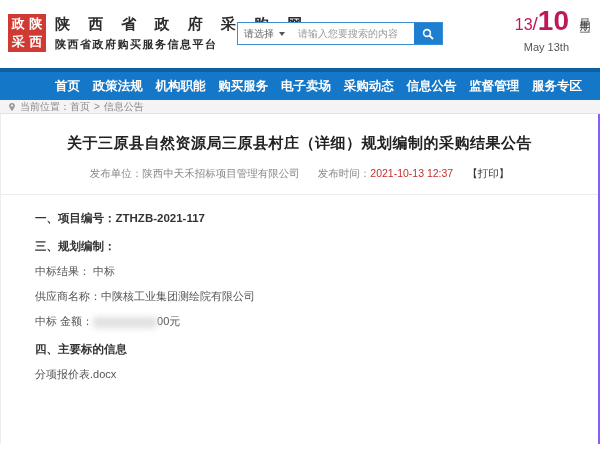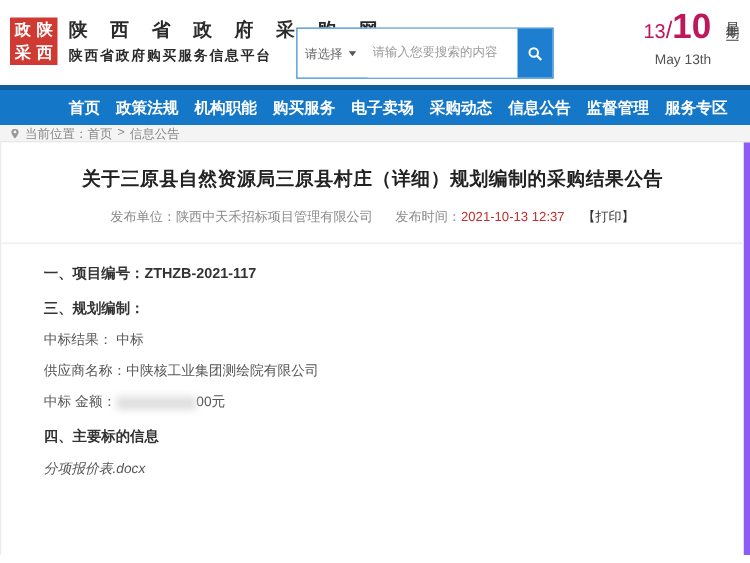--- a/index.html
+++ b/index.html
@@ -10,21 +10,21 @@
   .header { position:relative; height:68px; background:#fff; }
   .brand { position:absolute; left:8px; top:14px; display:flex; align-items:center; }
   .logo { width:38px; height:38px; background:#cf3a32; display:grid;
     grid-template-columns:1fr 1fr; grid-template-rows:1fr 1fr; gap:1px; padding:2px; }
   .logo span { color:#fff; font-weight:bold; font-size:13px; line-height:16px;
     display:flex; align-items:center; justify-content:center; }
   .brand-text { margin-left:9px; }
   .site-name { font-size:15px; font-weight:bold; color:#2b2b2b; letter-spacing:7px; white-space:nowrap; }
   .site-sub { font-size:11px; font-weight:bold; color:#2b2b2b; letter-spacing:1.5px; margin-top:3px; white-space:nowrap; }
 
-  .search { position:absolute; left:237px; top:22px; width:206px; height:41px;
+  .search { position:absolute; left:237px; top:22px; width:206px; height:23px;
     display:flex; border:1px solid #3b8fd4; background:#fff; }
   .search-select { width:56px; font-size:10px; color:#666; display:flex; align-items:center;
     padding-left:6px; cursor:pointer; position:relative; }
   .search-select .caret { width:0; height:0; border-left:3.5px solid transparent;
     border-right:3.5px solid transparent; border-top:4px solid #555; margin-left:5px; }
   .search-input { flex:1; border:none; outline:none; font-size:10px; color:#333; padding:0 4px; min-width:0; }
   .search-input::placeholder { color:#9a9a9a; }
   .search-btn { width:28px; background:#1e7fd0; border:none; cursor:pointer;
     display:flex; align-items:center; justify-content:center; }
 
@@ -45,41 +45,41 @@
   .nav-item { color:#fff; font-size:12.5px; font-weight:bold; cursor:pointer; white-space:nowrap; }
 
   
   .breadcrumb { height:14px; background:#f4f4f4; border-bottom:1px solid #e3e3e3;
     display:flex; align-items:center; padding-left:8px; font-size:10px; color:#888; }
   .pin { width:8px; height:8px; margin-right:4px; }
   .crumb-link { cursor:pointer; color:#888; }
   .crumb-sep { margin:0 4px; }
 
   
-  .panel { background:#fff; border-left:1px solid #ececec; border-right:5px solid #8b5cf6;
+  .panel { background:#fff; border-left:1px solid #ececec; border-right:2px solid #8b5cf6;
     height:330px; }
   .a-title { text-align:center; font-size:15px; font-weight:bold; color:#222;
     padding-top:20px; letter-spacing:0.5px; }
   .a-meta { text-align:center; font-size:10.5px; color:#8a8a8a; margin-top:14px; }
   .a-meta .time { color:#c32f2f; }
   .a-meta .print { color:#333; margin-left:14px; cursor:pointer; }
   .a-meta .gap { display:inline-block; width:18px; }
   .a-divider { border-bottom:1px solid #ececec; margin-top:13px; }
 
   .a-body { padding:0 20px; }
   .ln { font-size:11px; color:#555; }
   .ln-num { font-size:11.5px; color:#333; font-weight:bold; margin-left:14px; }
   .ln-num .val { font-weight:bold; }
   .ln-sub { margin-left:14px; }
   .mt-lg { margin-top:16px; }
   .mt-md { margin-top:13px; }
   .mt-sm { margin-top:10px; }
   .amount-blur { display:inline-block; width:64px; height:11px; background:#e0e0e0;
     filter:blur(3px); vertical-align:middle; border-radius:2px; }
-  .attachment { color:#555; cursor:pointer;font-style:italic; }
+  .attachment { color:#555; cursor:pointer; }
 </style>
 </head>
 <body>
 
 <div class="header">
   <div class="brand">
     <div class="logo">
       <span>政</span>
       <span>陕</span>
       <span>采</span>

